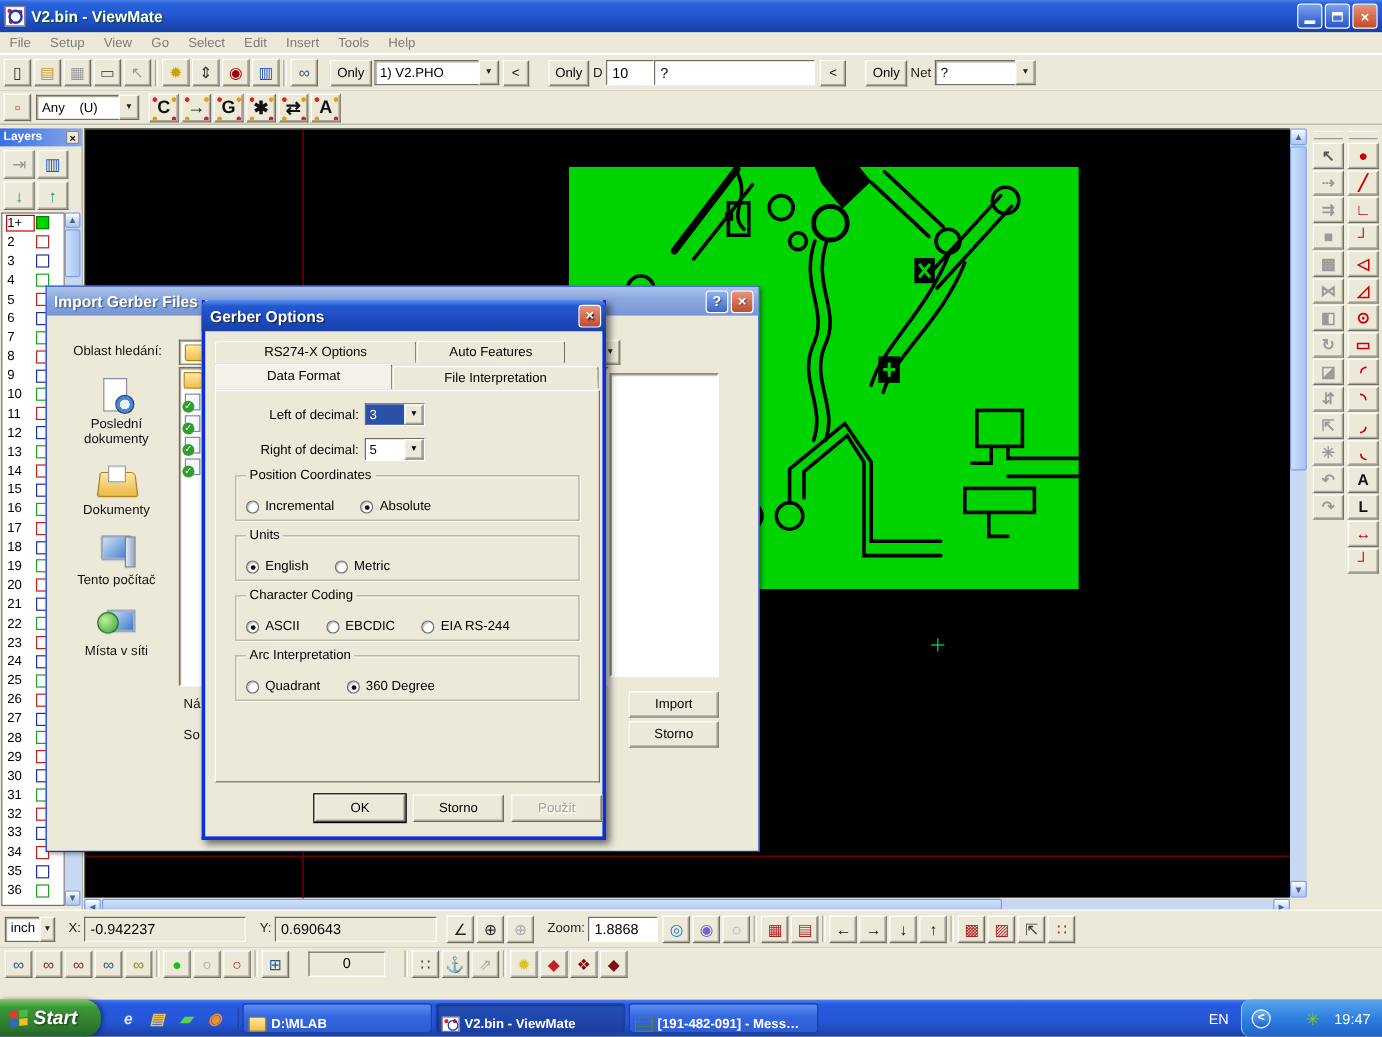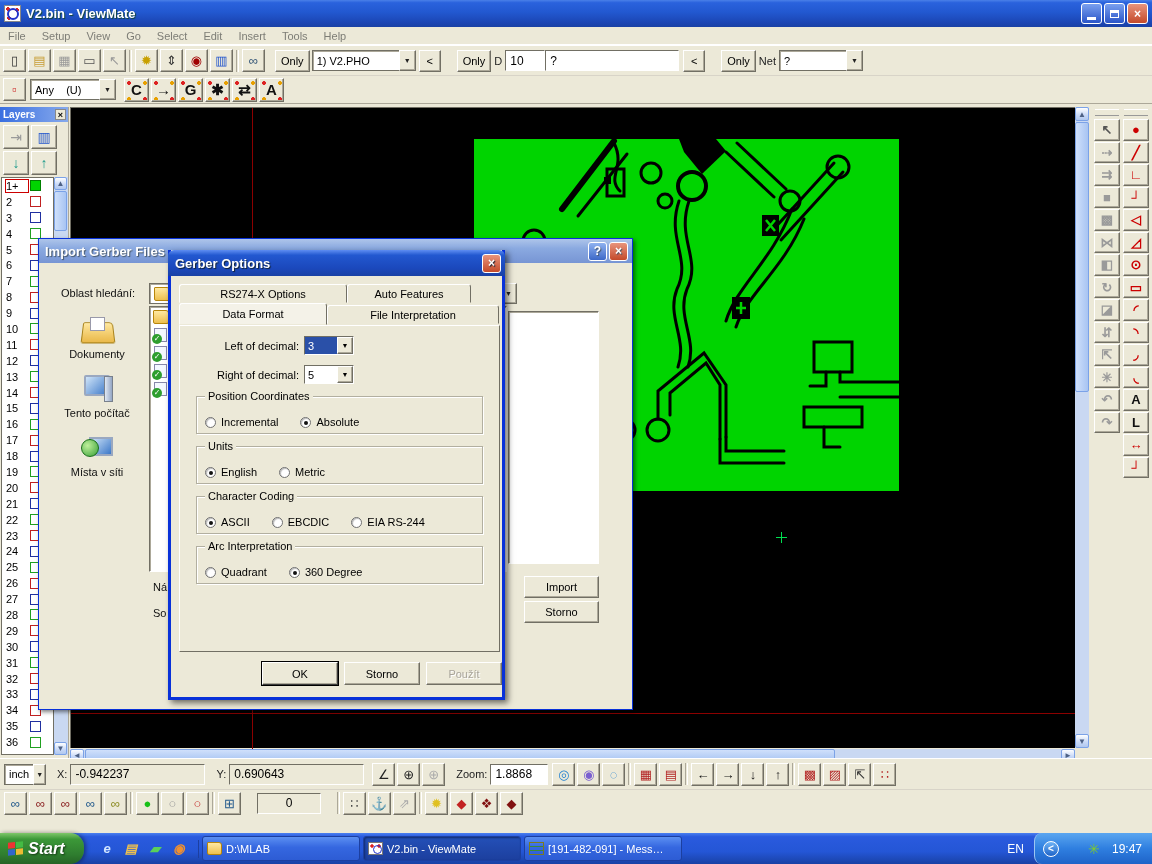--- a/index.html
+++ b/index.html
@@ -70,21 +70,21 @@
   .sval{height:21px;font-size:12px;display:inline-flex;align-items:center;padding:0 4px;background:#ece9d8;border:1px solid;border-color:#716f64 #fff #fff #716f64;min-width:40px;}
   .swhite{background:#fff;}
   #gap-strip{position:absolute;left:0;top:816px;width:1152px;height:17px;background:#ece9d8;}
   
   #taskbar{position:absolute;left:0;top:833px;width:1152px;height:31px;background:linear-gradient(180deg,#4b80f0 0%,#2a5ade 12%,#2456d6 60%,#1941a5 100%);display:flex;align-items:center;}
   #startbtn{height:31px;width:84px;border-radius:0 14px 14px 0;background:linear-gradient(180deg,#7fc76a 0%,#3c9838 20%,#2f7d2f 70%,#256325 100%);display:flex;align-items:center;color:#fff;font-weight:bold;font-style:italic;font-size:16px;text-shadow:1px 1px 2px #143814;box-shadow:2px 0 4px rgba(0,0,0,.4);}
   .flag{width:16px;height:14px;margin:0 4px 0 8px;display:grid;grid-template-columns:7px 7px;grid-template-rows:6px 6px;gap:1px;transform:skewY(-6deg);}
   .flag i{display:block;}
   .ql{display:flex;align-items:center;margin-left:14px;gap:6px;padding-right:10px;border-right:1px solid #1c3fa0;}
   .ql .qli{width:18px;height:18px;display:flex;align-items:center;justify-content:center;font-size:13px;font-weight:bold;}
-  .task{height:25px;width:158px;margin-left:3px;border-radius:3px;background:linear-gradient(180deg,#5b8ff2,#3567e0 45%,#2d5cd4);border:1px solid #1c3fa0;display:flex;align-items:center;color:#fff;font-size:11px;padding:0 4px;white-space:nowrap;overflow:hidden;}
+  .task{height:25px;width:158px;margin-left:3px;border-radius:3px;background:linear-gradient(180deg,#5b8ff2,#3567e0 45%,#2d5cd4);border:1px solid #1c3fa0;display:flex;align-items:flex-end;color:#fff;font-size:11px;padding:0 4px;white-space:nowrap;overflow:hidden;font-weight:bold;}
   .task.active{background:linear-gradient(180deg,#2450b8,#1c3f9e);box-shadow:inset 1px 1px 2px #122c70;}
   .ticon{width:15px;height:13px;margin-right:4px;flex:0 0 auto;}
   .ticon[data-icon="folder"]{background:linear-gradient(180deg,#ffe9a2,#eec04f);border:1px solid #b8860b;border-radius:1px 3px 2px 2px;}
   .ticon[data-icon="viewmate"]{background:#fff;border:1px solid #777;background-image:radial-gradient(circle at 3px 3px,#d22 1.4px,transparent 2px),radial-gradient(circle at 10px 3px,#d22 1.4px,transparent 2px);position:relative;}
   .ticon[data-icon="viewmate"]:after{content:"";position:absolute;right:0;bottom:0;width:7px;height:7px;border:1.5px solid #23c;border-radius:50%;}
   .ticon[data-icon="message"]{background:linear-gradient(180deg,#f4f0b0,#d8d060);border:1px solid #7a7a20;background-image:linear-gradient(#3a8a3a 1px,transparent 1px);background-size:100% 4px;background-position:0 3px;}
   #tray{margin-left:auto;display:flex;align-items:center;height:31px;}
   #tray .en{color:#fff;font-size:12px;margin-right:10px;text-align:right;}
   #tray-panel{height:31px;background:linear-gradient(180deg,#5aa6f0 0%,#2f7fe0 50%,#1e63c8 100%);border-left:1px solid #9cc6f2;border-radius:8px 0 0 8px;display:flex;align-items:center;padding:0 10px 0 8px;gap:6px;}
   .collapse{width:16px;height:16px;border-radius:50%;background:linear-gradient(180deg,#6fb4f6,#1e63c8);border:1px solid #fff;color:#fff;font-size:10px;font-weight:bold;display:flex;align-items:center;justify-content:center;}
@@ -777,20 +777,24 @@
     </div>
     <span class="half-label" style="left:22px;top:48px;">Oblast hledání:</span>
     <span class="combo" style="position:absolute;left:110px;top:44px;width:368px;">
       <span class="cval" style="flex:1;">
           <span class="flicon" data-icon="folder" style="margin:0;"></span>
         </span>
       <span class="carr b3">▼</span>
     </span>
     <div id="places">
 
+    <div class="place">
+          <span class="picon" data-icon="recent"></span>
+          <span>Poslední dokumenty</span>
+        </div>
         <div class="place">
           <span class="picon" data-icon="documents"></span>
           <span>Dokumenty</span>
         </div>
         <div class="place">
           <span class="picon" data-icon="computer"></span>
           <span>Tento počítač</span>
         </div>
         <div class="place">
           <span class="picon" data-icon="network"></span>

